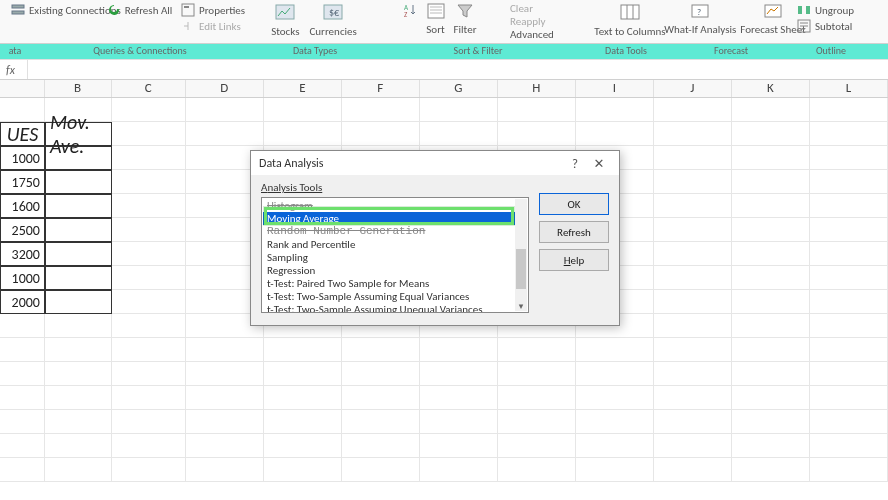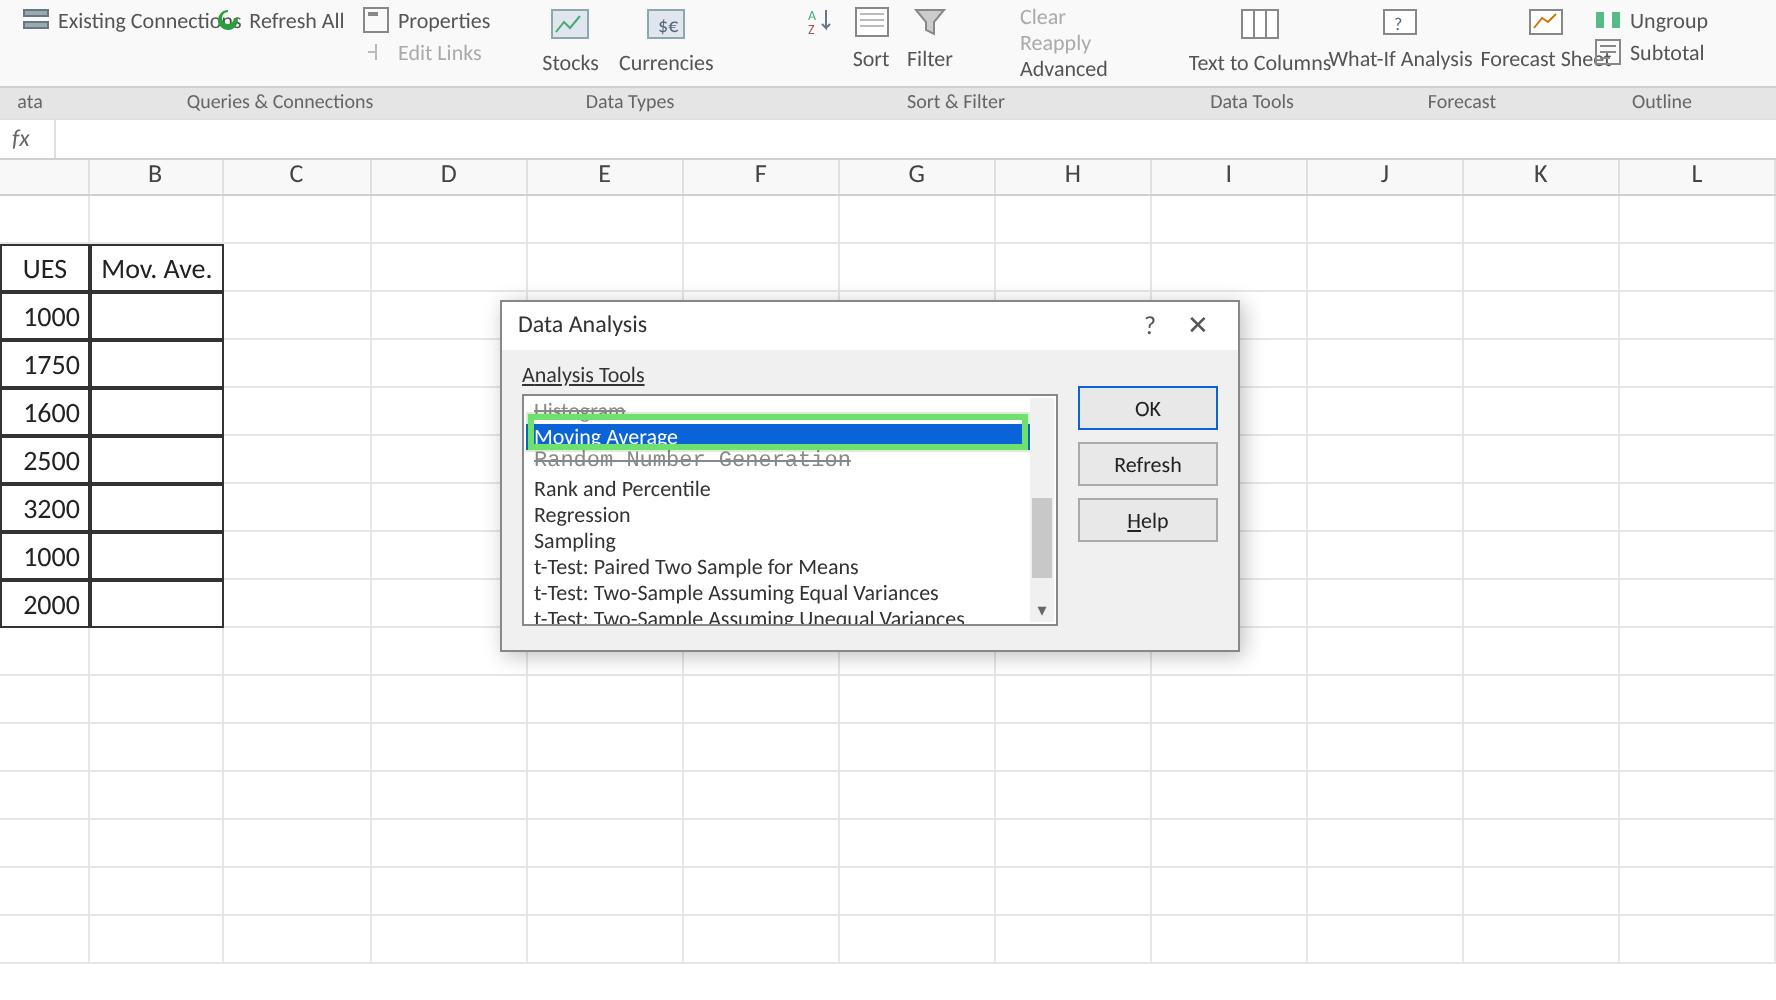--- a/index.html
+++ b/index.html
@@ -35,21 +35,21 @@
   }
   .ribbon-item {
     display: flex;
     align-items: center;
     gap: 3px;
     white-space: nowrap;
   }
   .grp-label-row {
     height: 16px;
     width: 100%;
-    background: #e5e5e5;
+    background: #5eead4;
     border-bottom: 1px solid #e0e0e0;
     display: flex;
     font-size: 10px;
     color: #666;
   }
   .grp-label {
     text-align: center;
   }
   .fx-bar {
     height: 20px;
@@ -106,23 +106,24 @@
   .cell {
     border-right: 1px solid #e6e6e6;
     border-bottom: 1px solid #e6e6e6;
     display: flex;
     align-items: center;
     padding: 0 4px;
     font-size: 14px;
     color: #222;
   }
   .hdr-cell {
-    font-size: 14px;
+    font-size: 20px;
     font-weight: 400;
     justify-content: center;
+    font-style: italic;
   }
   .num { justify-content: flex-end; }
   .tbl-border { border: 1px solid #333 !important; }
   .dialog {
     position: absolute;
     left: 250px;
     top: 150px;
     width: 370px;
     background: #f0f0f0;
     border: 1px solid #888;
@@ -618,22 +619,22 @@
   </div>
   <div class="dlg-body">
     <div class="dlg-left">
       <div class="dlg-label"><span>A</span><span id="lbl-rest">nalysis Tools</span></div>
       <div class="listbox">
         <div class="listbox-inner" id="lbitems">
             <div class="lb-item" style="text-decoration: line-through; color: rgb(136, 136, 136);">Histogram</div>
             <div class="lb-item lb-sel">Moving Average</div>
             <div class="lb-item" style="text-decoration: line-through; color: rgb(136, 136, 136); font-family: Liberation Mono, monospace;">Random Number Generation</div>
             <div class="lb-item">Rank and Percentile</div>
+            <div class="lb-item">Sampling</div>
             <div class="lb-item">Regression</div>
-            <div class="lb-item">Sampling</div>
             <div class="lb-item">t-Test: Paired Two Sample for Means</div>
             <div class="lb-item">t-Test: Two-Sample Assuming Equal Variances</div>
             <div class="lb-item">t-Test: Two-Sample Assuming Unequal Variances</div>
           </div>
         <div class="lb-hilite"></div>
         <div class="lb-scroll">
           <div class="lb-arrow" style="bottom:0">▾</div>
           <div class="lb-thumb"></div>
         </div>
       </div>

